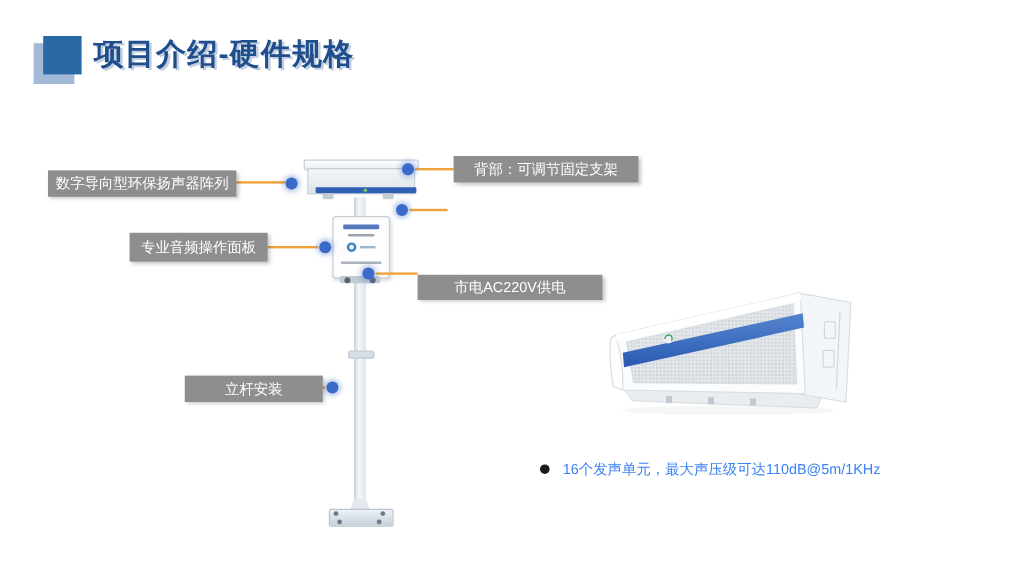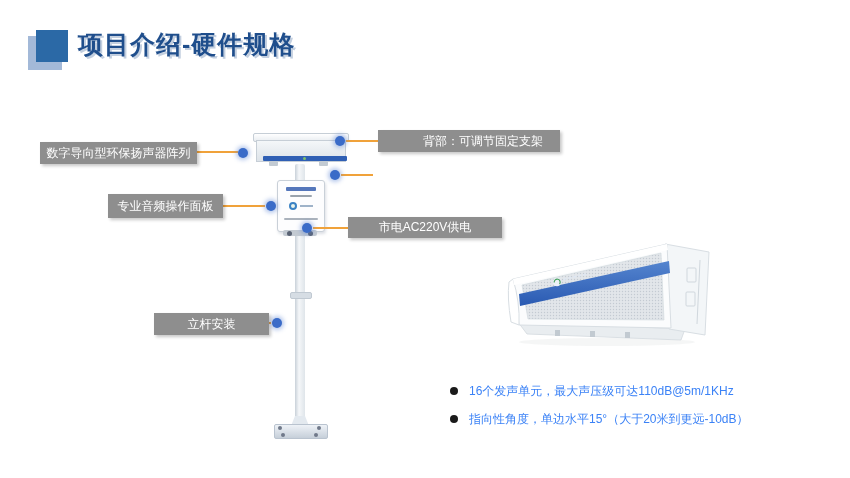--- a/index.html
+++ b/index.html
@@ -23,23 +23,23 @@
   
   .callout{
     position:absolute;background:#8E8E8E;color:#ffffff;
     font-size:12px;display:flex;align-items:center;justify-content:center;
     box-shadow:2px 2px 3px rgba(0,0,0,0.22);
     white-space:nowrap;
   }
   .co-l1{left:40px; top:142px;width:157px;height:22px;}
   .co-l2{left:108px;top:194px;width:115px;height:24px;}
   .co-l3{left:113px;top:313px;width:115px;height:22px;margin-left:41px;}
-  .co-r1{left:378px;top:130px;width:154px;height:22px;padding-left:28px;}
+  .co-r1{left:378px;top:130px;width:154px;height:22px;}
   .co-r2{left:373px;top:161px;width:159px;height:22px;}
-  .co-r3{left:348px;top:217px;width:154px;height:21px;text-align:right;}
+  .co-r3{left:348px;top:229px;width:154px;height:21px;text-align:right;}
 
   .callout-line{position:absolute;height:2px;background:#F0A23A;}
   .ln-l1{left:197px;top:151px;width:41px;}
   .ln-l2{left:223px;top:205px;width:42px;}
   .ln-l3{left:228px;top:322px;width:43px;}
   .ln-r1{left:346px;top:140px;width:32px;}
   .ln-r2{left:341px;top:174px;width:32px;}
   .ln-r3{left:313px;top:227px;width:35px;}
 
   .callout-dot{
@@ -226,19 +226,15 @@
     <path d="M 18,49 Q 25,72 24,95 L 16,92 Q 12,68 14,52 Z" fill="#ffffff" stroke="#d8dee3" stroke-width="1"></path>
 
     <polygon points="18,49 172,14 173,20 19,55" fill="#ffffff"></polygon>
   </svg>
 
   <div class="specs">
     <div class="spec-row">
       <div class="spec-bullet"></div>
       <div class="spec-text">16个发声单元，最大声压级可达110dB@5m/1KHz</div>
     </div>
-    <div class="spec-row">
-      <div class="spec-bullet"></div>
-      <div class="spec-text">指向性角度，单边水平15°（大于20米到更远-10dB）</div>
-    </div>
   </div>
 
 </div>
 
 </body></html>

